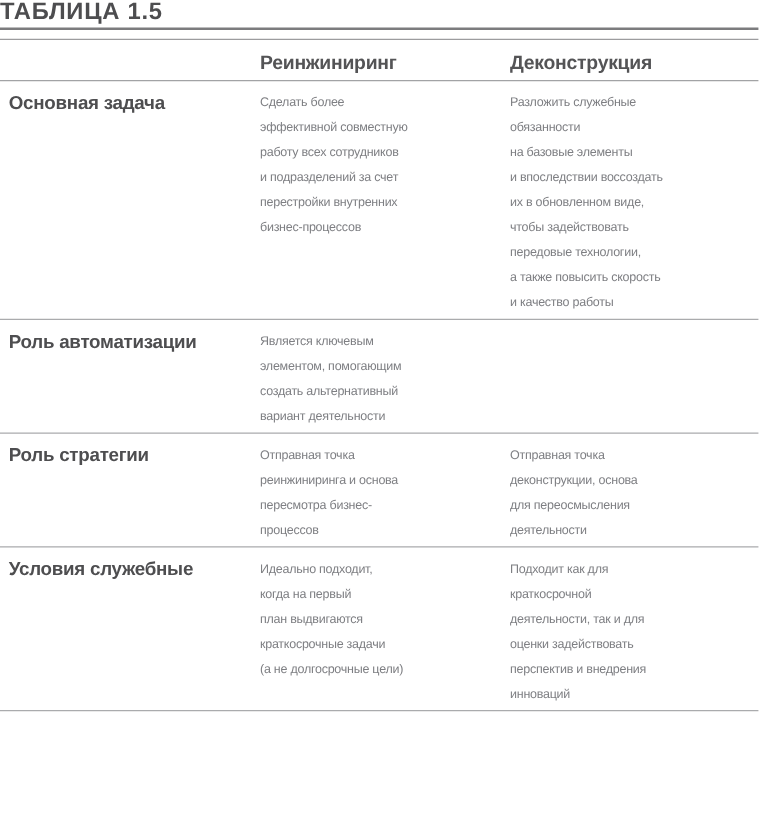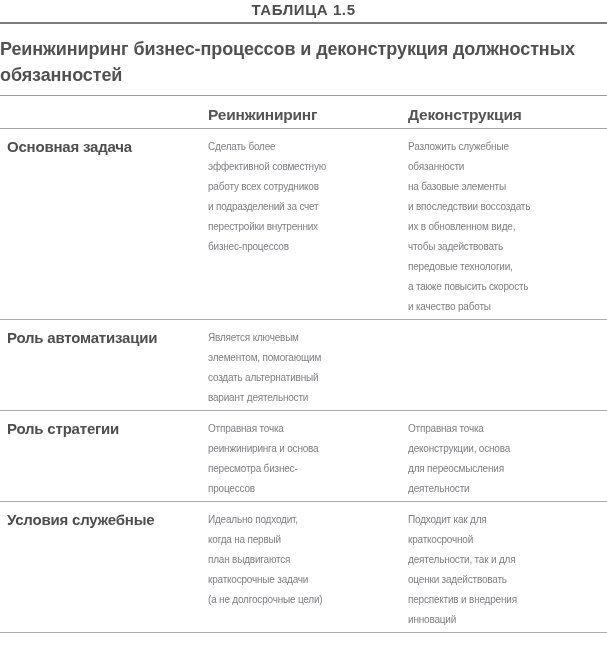--- a/index.html
+++ b/index.html
@@ -11,26 +11,25 @@
     position: relative;
     width: 607px;
     height: 652px;
     background: #ffffff;
     overflow: hidden;
     font-family: "Liberation Sans", sans-serif;
     -webkit-font-smoothing: antialiased;
   }
   .table-label {
     padding-top: 2px;
-    font-size: 15px;
+    font-size: 19px;
     font-weight: bold;
     line-height: 16px;
     letter-spacing: 0.6px;
     color: #4d4d4f;
-    text-align: center;
   }
   .rule-thick {
     border-top: 2px solid #7c7c7e;
     margin-top: 4px;
   }
   .doc-title {
     margin: 12px 0 0 0;
     font-size: 18px;
     font-weight: bold;
     line-height: 26px;
@@ -82,22 +81,20 @@
 </style>
 </head>
 <body>
 
 <div class="page">
 
   <div class="table-label">ТАБЛИЦА 1.5</div>
 
   <div class="rule-thick"></div>
 
-  <h1 class="doc-title">Реинжиниринг бизнес-процессов и деконструкция должностных
-обязанностей</h1>
 
   <div class="rule-title"></div>
 
   <div class="grid head-row">
     <div></div>
     <div class="col-head">Реинжиниринг</div>
     <div class="col-head">Деконструкция</div>
   </div>
 
   <div class="grid t-row">

